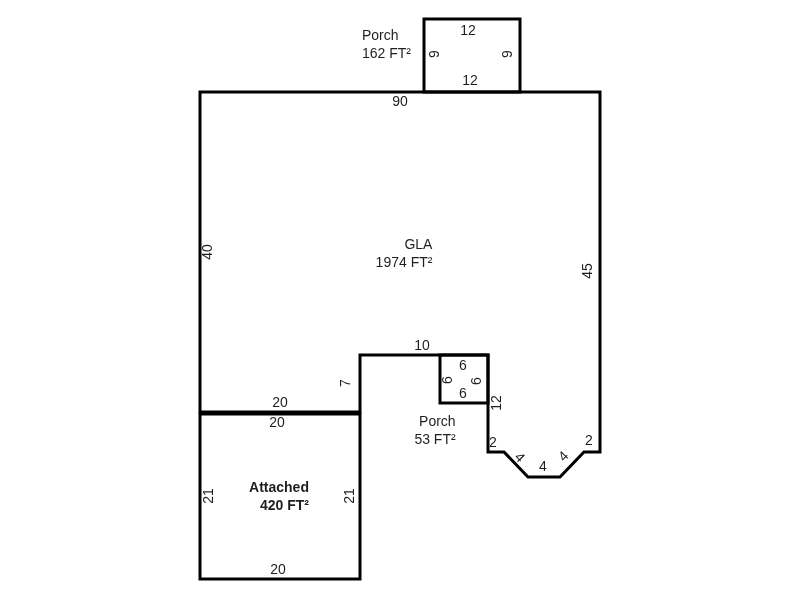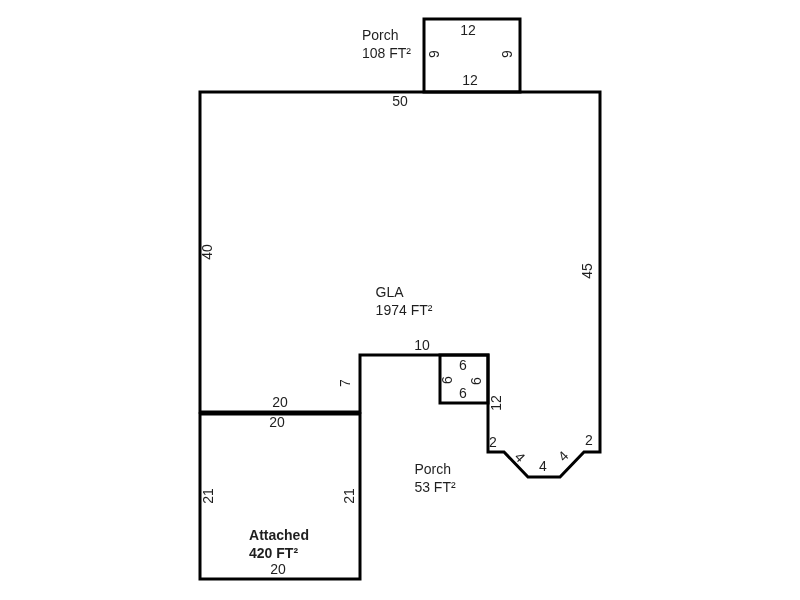--- a/index.html
+++ b/index.html
@@ -22,48 +22,48 @@
   .lbl.v  { transform: translate(-50%, -50%) rotate(-90deg); }
   .lbl.d1 { transform: translate(-50%, -50%) rotate(46deg); }
   .lbl.d2 { transform: translate(-50%, -50%) rotate(-46deg); }
   .tblock {
     position: absolute;
     font-size: 14px;
     line-height: 18px;
     color: #1f1f1f;
     white-space: nowrap;
   }
-  .tblock.center { text-align: left; transform: translateX(-50%); margin-top: 48px; }
+  .tblock.center { text-align: right; transform: translateX(-50%); }
 </style>
 </head>
 <body>
 
 <div id="stage">
 
   <svg id="walls" width="800" height="600" viewBox="0 0 800 600">
 
     <path d="M200,92 H600 V452 H584 L560,477 H528 L504,452 H488 V355 H360 V412 H200 Z" fill="none" stroke="#000000" stroke-width="3"></path>
 
     <rect x="424" y="19" width="96" height="73" fill="none" stroke="#000000" stroke-width="3"></rect>
 
     <rect x="440" y="355" width="48" height="48" fill="none" stroke="#000000" stroke-width="3"></rect>
 
     <rect x="200" y="414" width="160" height="165" fill="none" stroke="#000000" stroke-width="3"></rect>
   </svg>
 
   <div class="tblock" style="left:362px; top:26px;">
     <div>Porch</div>
-    <div>108 FT²</div>
+    <div>162 FT²</div>
   </div>
   <div class="lbl" style="left:468px; top:30px;">12</div>
   <div class="lbl v" style="left:434px; top:54px;">9</div>
   <div class="lbl v" style="left:507px; top:54px;">9</div>
   <div class="lbl" style="left:470px; top:80px;">12</div>
 
-  <div class="lbl" style="left:400px; top:101px;">50</div>
+  <div class="lbl" style="left:400px; top:101px;">90</div>
   <div class="lbl v" style="left:207px; top:252px;">40</div>
   <div class="lbl v" style="left:587px; top:271px;">45</div>
   <div class="tblock center" style="left:404px; top:235px;">
     <div>GLA</div>
     <div>1974 FT²</div>
   </div>
   <div class="lbl" style="left:422px; top:345px;">10</div>
   <div class="lbl v" style="left:345px; top:383px;">7</div>
   <div class="lbl v" style="left:496px; top:403px;">12</div>
   <div class="lbl" style="left:280px; top:402px;">20</div>

